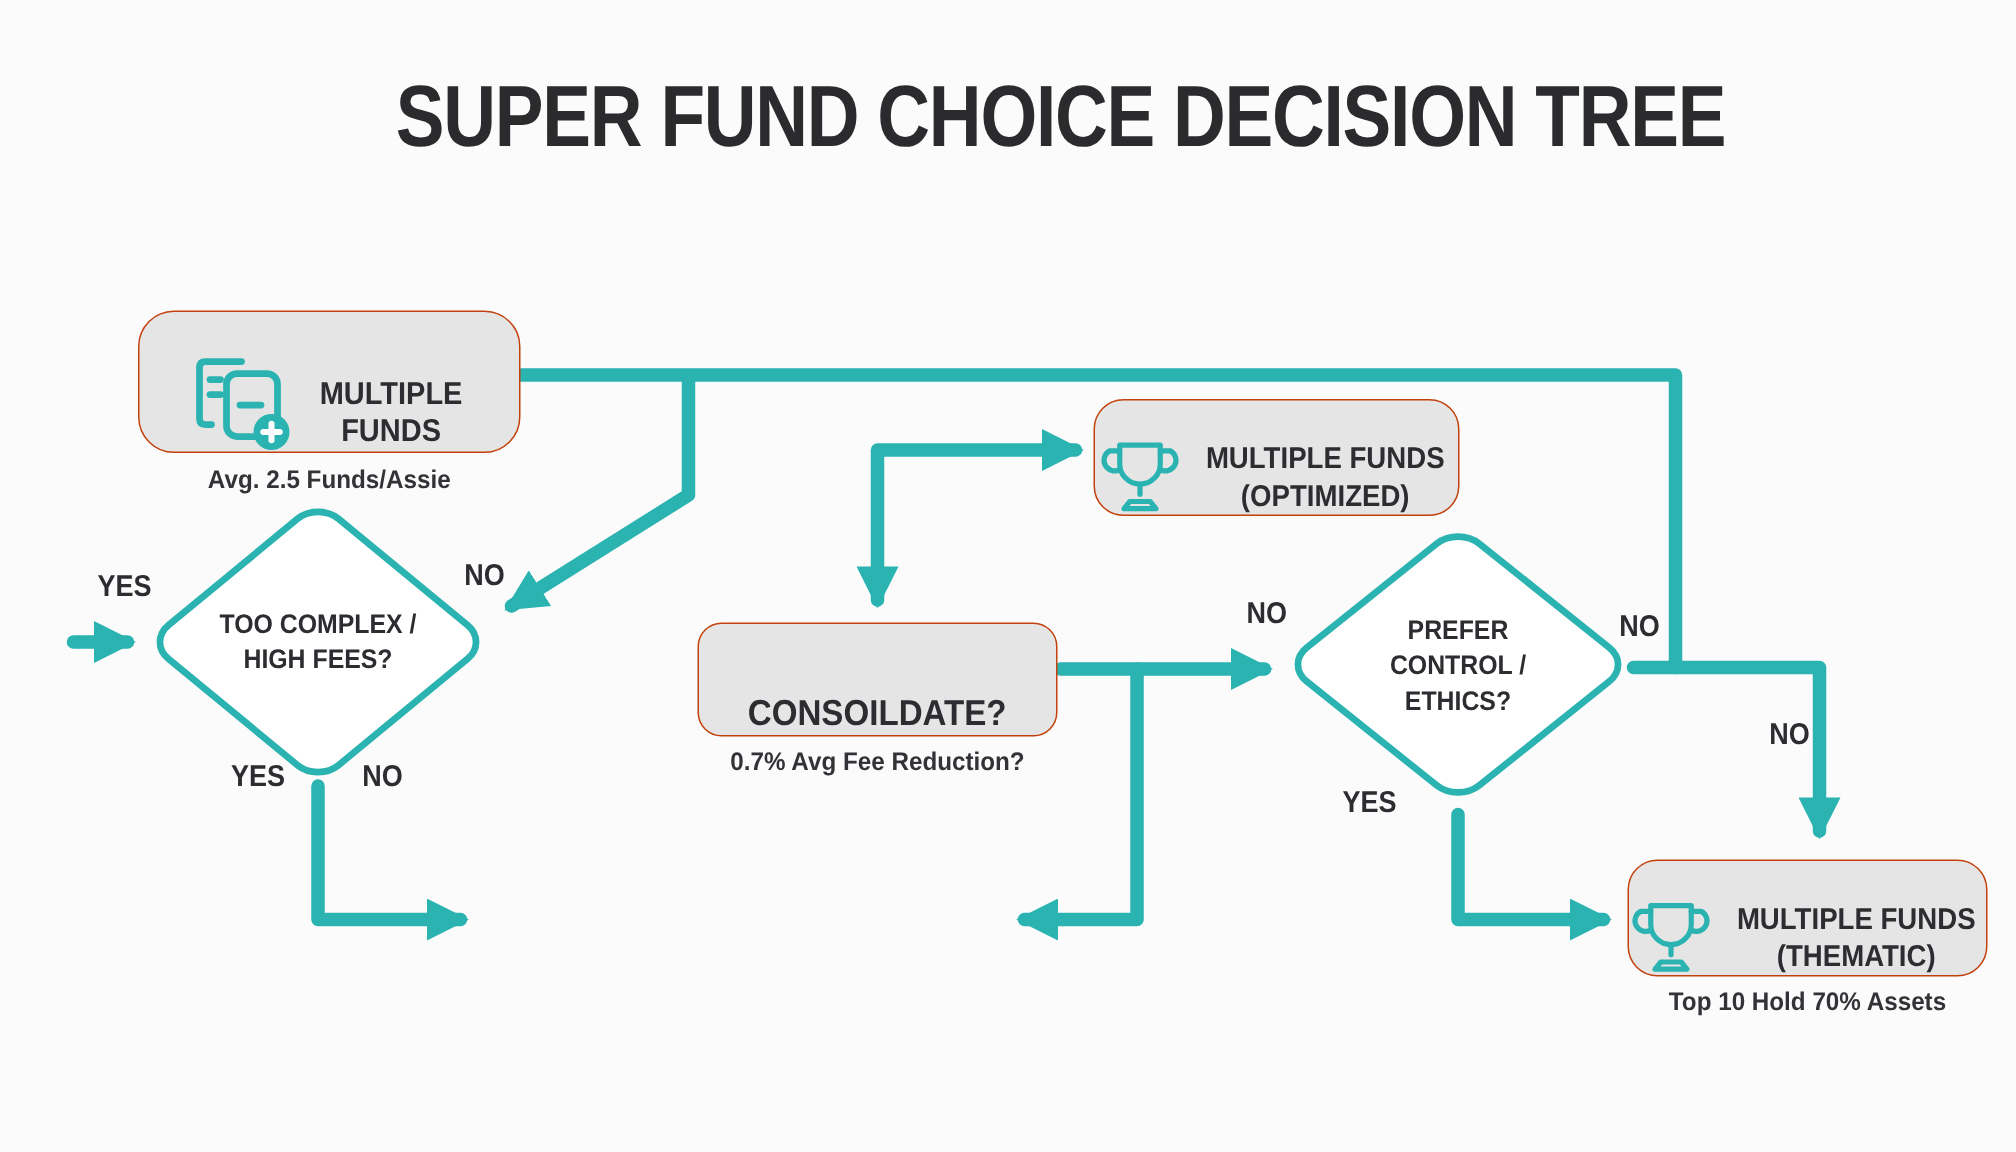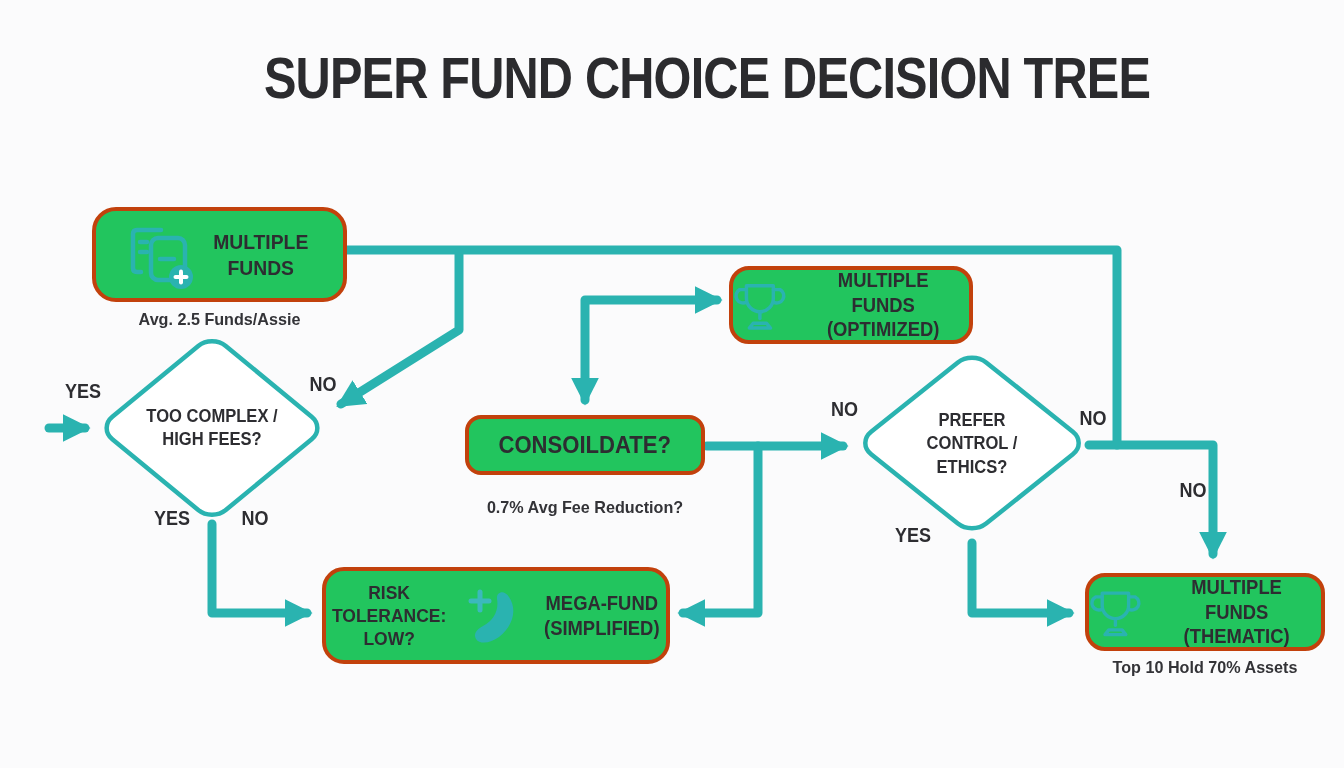--- a/index.html
+++ b/index.html
@@ -16,24 +16,24 @@
     position:absolute;left:0;top:44px;width:1344px;
     text-align:center;
     font-size:58px;font-weight:700;letter-spacing:-1px;
     color:#2b2b2e;
     transform:scaleX(0.84);transform-origin:50% 50%;
     white-space:nowrap;
   }
 
   .node{
     position:absolute;
-    background:#22c55e;
-    border:4px solid #c2410c;
+    background:#e5e5e5;
+    border:1px solid #c2410c;
     box-sizing:border-box;
-    display:flex;align-items:center;justify-content:center;
+    display:flex;align-items:flex-end;justify-content:center;
     gap:12px;
   }
   .node-label{
     font-weight:700;color:#2d2d31;text-align:center;
     white-space:pre-line;line-height:1.22;
     transform:scaleX(0.92);transform-origin:50% 50%;
   }
   .caption{
     position:absolute;text-align:center;
     font-weight:700;font-size:17px;color:#333337;
@@ -110,21 +110,21 @@
       </g>
     </svg>
     <div class="node-label" style="font-size:21px;">MULTIPLE
 FUNDS</div>
   </div>
   <div class="caption" style="left:57px;top:310px;width:255px;">Avg. 2.5 Funds/Assie</div>
 
   <div class="dtext" style="left:92px;top:392px;width:170px;height:72px;">TOO COMPLEX /
 HIGH FEES?</div>
 
-  <div class="node" style="left:430px;top:415px;width:240px;height:60px;border-radius:16px;">
+  <div class="node" style="left:430px;top:415px;width:240px;height:76px;border-radius:16px;">
     <div class="node-label" style="font-size:24px;white-space:nowrap;">CONSOILDATE?</div>
   </div>
   <div class="caption" style="left:410px;top:498px;width:280px;">0.7% Avg Fee Reduction?</div>
 
   <div class="node" style="left:694px;top:266px;width:244px;height:78px;border-radius:20px;gap:10px;">
     <svg width="54" height="54" viewBox="0 0 56 56">
       <g fill="none" stroke="#2ab3b0" stroke-width="3.6" stroke-linecap="round" stroke-linejoin="round">
         <path d="M14 8 H 42 V 21 A 14 14 0 0 1 14 21 Z"></path>
         <path d="M14 12 H 7 A 1 1 0 0 0 14 25"></path>
         <path d="M42 12 H 49 A 1 1 0 0 1 42 25"></path>
@@ -133,34 +133,20 @@
       </g>
     </svg>
     <div class="node-label" style="font-size:20px;">MULTIPLE FUNDS
 (OPTIMIZED)</div>
   </div>
 
   <div class="dtext" style="left:858px;top:398px;width:158px;height:92px;">PREFER
 CONTROL /
 ETHICS?</div>
 
-  <div class="node" style="left:287px;top:567px;width:348px;height:97px;border-radius:22px;gap:16px;">
-    <div class="node-label" style="font-size:19px;">RISK
-TOLERANCE:
-LOW?</div>
-    <svg width="56" height="62" viewBox="0 0 56 62">
-      <g stroke="#3bb9bc" stroke-width="5" stroke-linecap="round" fill="none">
-        <line x1="13" y1="7" x2="13" y2="25"></line>
-        <line x1="4" y1="16" x2="22" y2="16"></line>
-      </g>
-      <path d="M 42 12 C 50 24 47 40 32 52 C 24 58 13 60 9 54 C 6 49 10 44 16 41 C 27 35 32 25 30 14 C 29 7 37 4 42 12 Z" fill="#2ab3b0"></path>
-    </svg>
-    <div class="node-label" style="font-size:20px;">MEGA-FUND
-(SIMPLIFIED)</div>
-  </div>
 
   <div class="node" style="left:1050px;top:573px;width:240px;height:78px;border-radius:20px;gap:10px;">
     <svg width="54" height="54" viewBox="0 0 56 56">
       <g fill="none" stroke="#2ab3b0" stroke-width="3.6" stroke-linecap="round" stroke-linejoin="round">
         <path d="M14 8 H 42 V 21 A 14 14 0 0 1 14 21 Z"></path>
         <path d="M14 12 H 7 A 1 1 0 0 0 14 25"></path>
         <path d="M42 12 H 49 A 1 1 0 0 1 42 25"></path>
         <line x1="28" y1="36" x2="28" y2="42"></line>
         <path d="M21 47 L 35 47 L 39 52 L 17 52 Z"></path>
       </g>

